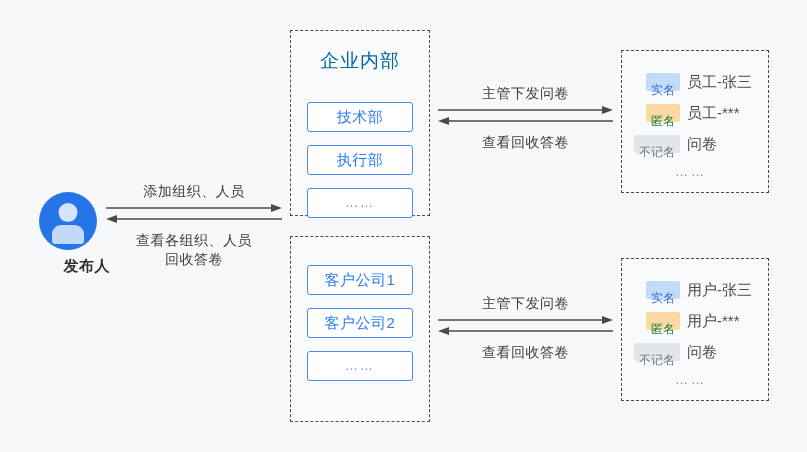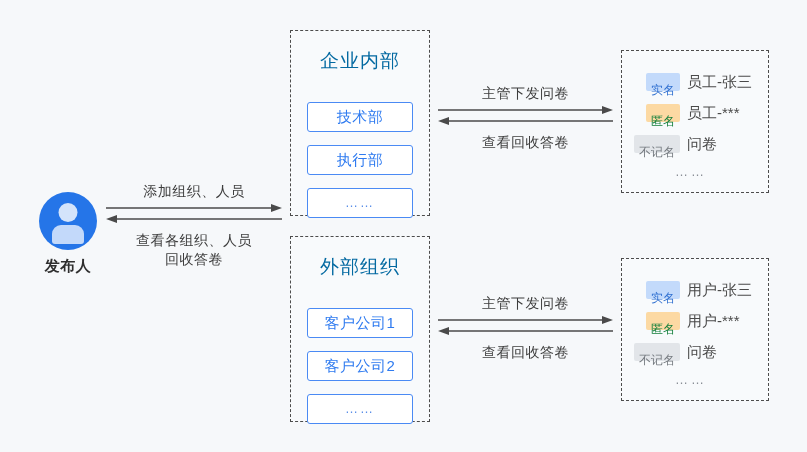--- a/index.html
+++ b/index.html
@@ -55,20 +55,21 @@
     height: 19px;
     border-radius: 9px 9px 3px 3px;
     background: #c3d9fa;
   }
   .avatar-label {
     margin-top: 7px;
     font-size: 15px;
     font-weight: bold;
     color: #2f2f2f;
     letter-spacing: 0.5px;
+    text-align: right;
   }
 
   
   .dashed-box {
     position: absolute;
     border: 1.6px dashed #4c4c4c;
     background: #f8fafc;
     box-sizing: border-box;
   }
   .group-title {
@@ -191,21 +192,20 @@
   <div class="dashed-box" style="left:290px; top:30px; width:140px; height:186px;">
     <div class="group-title">企业内部</div>
     <div class="chip-list">
       <div class="chip">技术部</div>
       <div class="chip">执行部</div>
       <div class="chip dots">……</div>
     </div>
   </div>
 
   <div class="dashed-box" style="left:290px; top:236px; width:140px; height:186px;">
-    <div class="group-title">外部组织</div>
     <div class="chip-list">
       <div class="chip">客户公司1</div>
       <div class="chip">客户公司2</div>
       <div class="chip dots">……</div>
     </div>
   </div>
 
   <div class="arrow-pair" style="left:438px; top:84px; width:175px;">
     <div class="arrow-label">主管下发问卷</div>
     <div class="arrow-lines">

